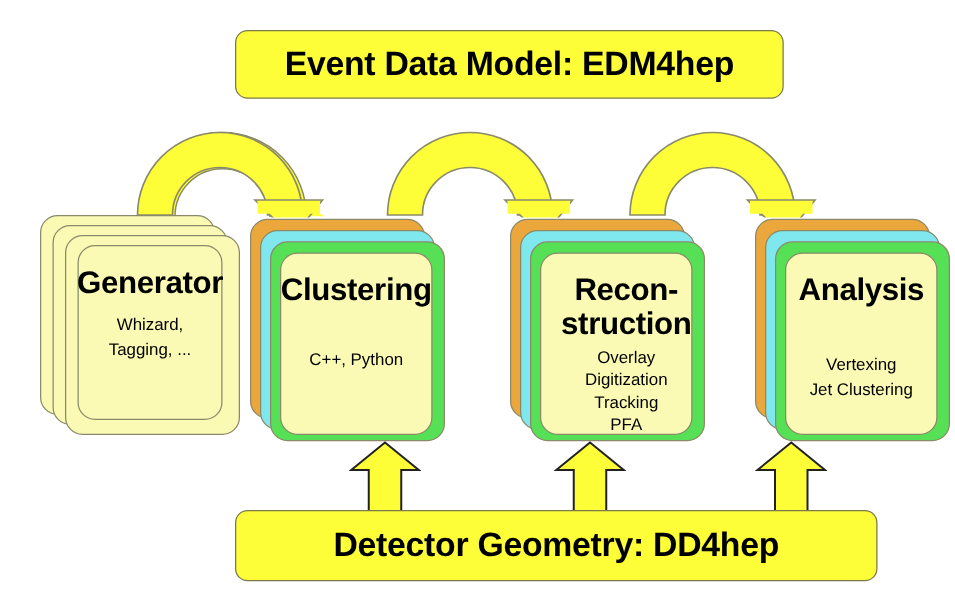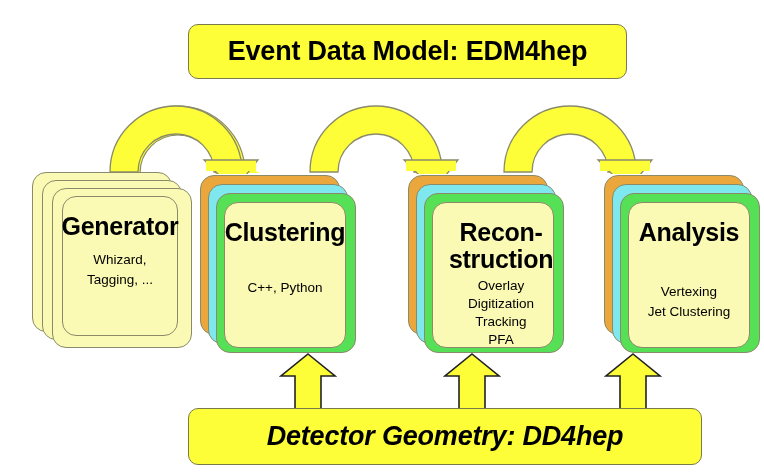--- a/index.html
+++ b/index.html
@@ -35,21 +35,20 @@
     width: 437px;
     height: 53px;
     font-size: 27px;
   }
   #banner-bottom {
     left: 188px;
     top: 408px;
     width: 512px;
     height: 55px;
     font-size: 27px;
-    font-style: italic;
   }
   .stack {
     position: absolute;
   }
   .layer {
     position: absolute;
     border: 1px solid #8a8a6a;
     border-radius: 14px;
     box-sizing: border-box;
   }

